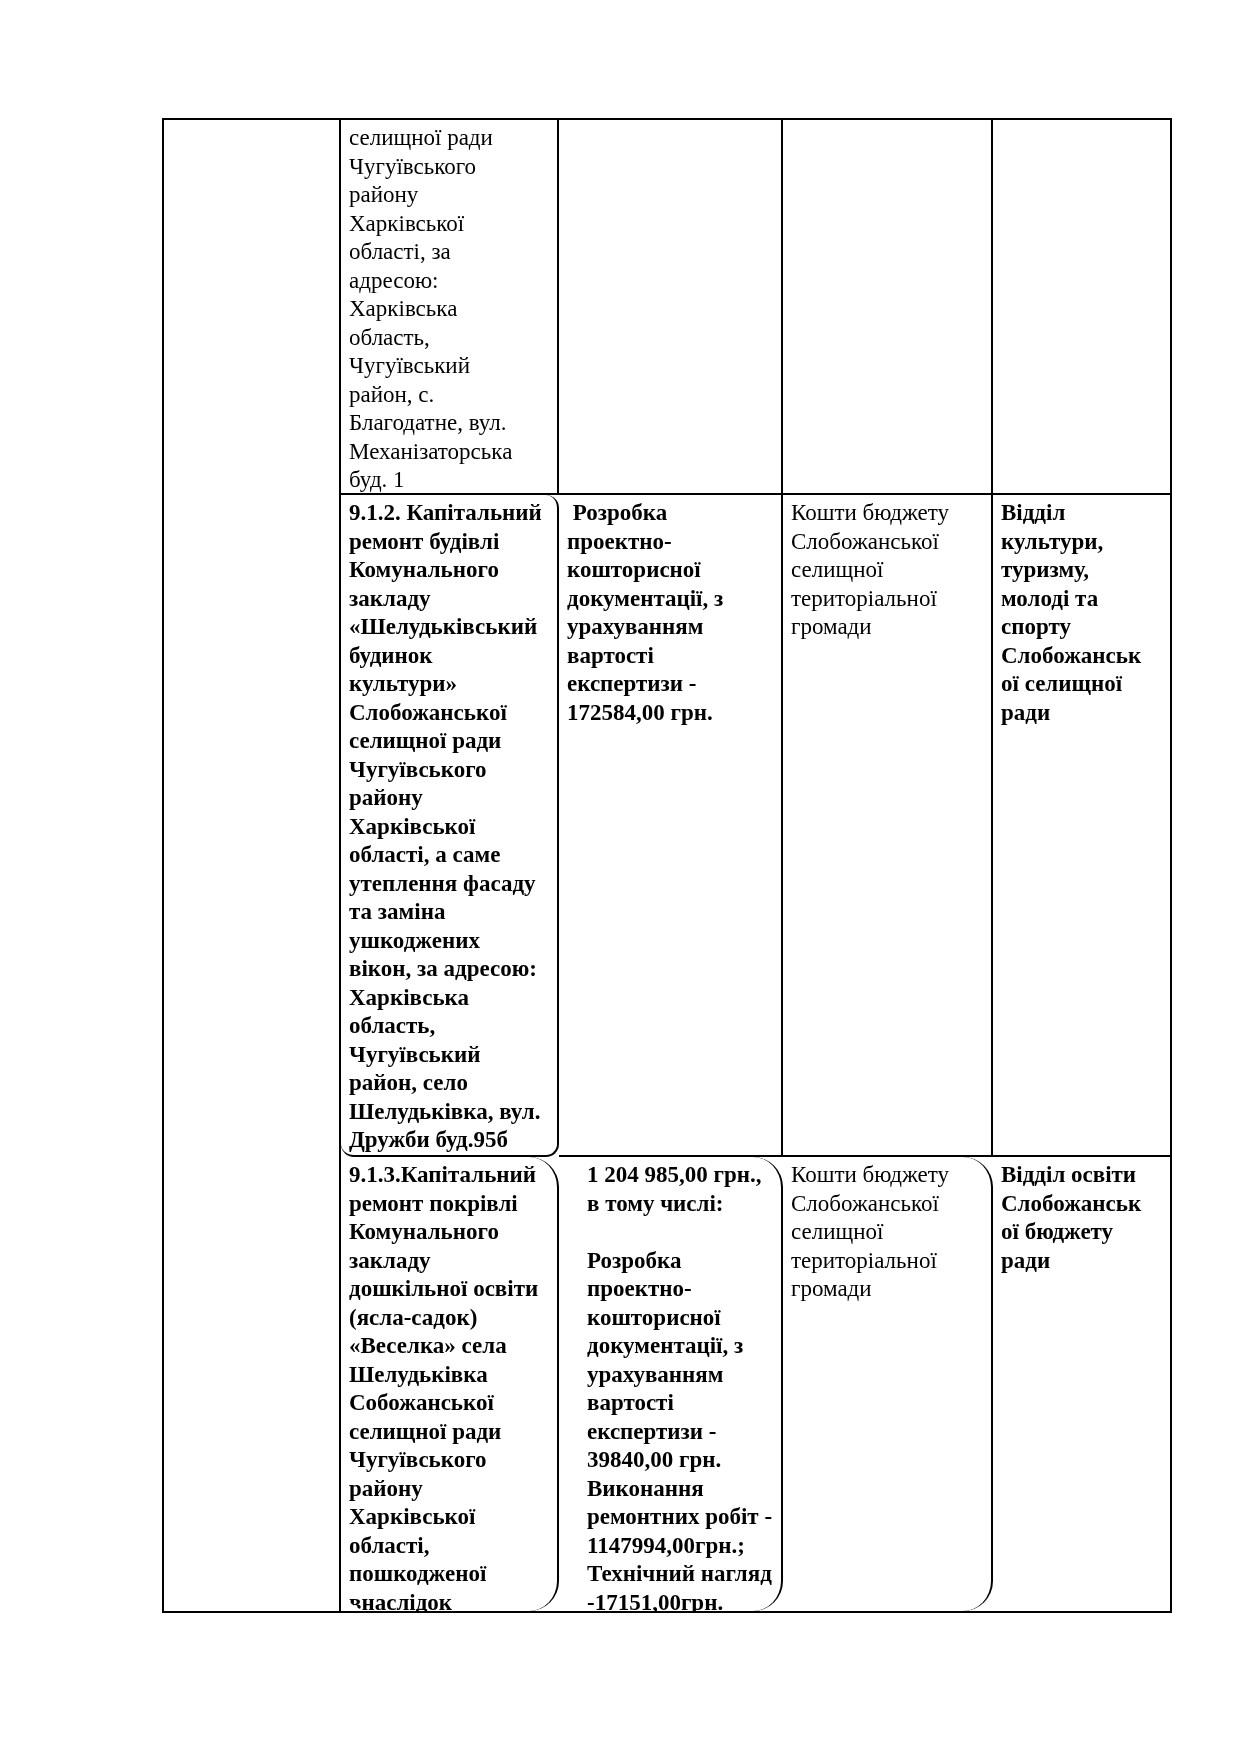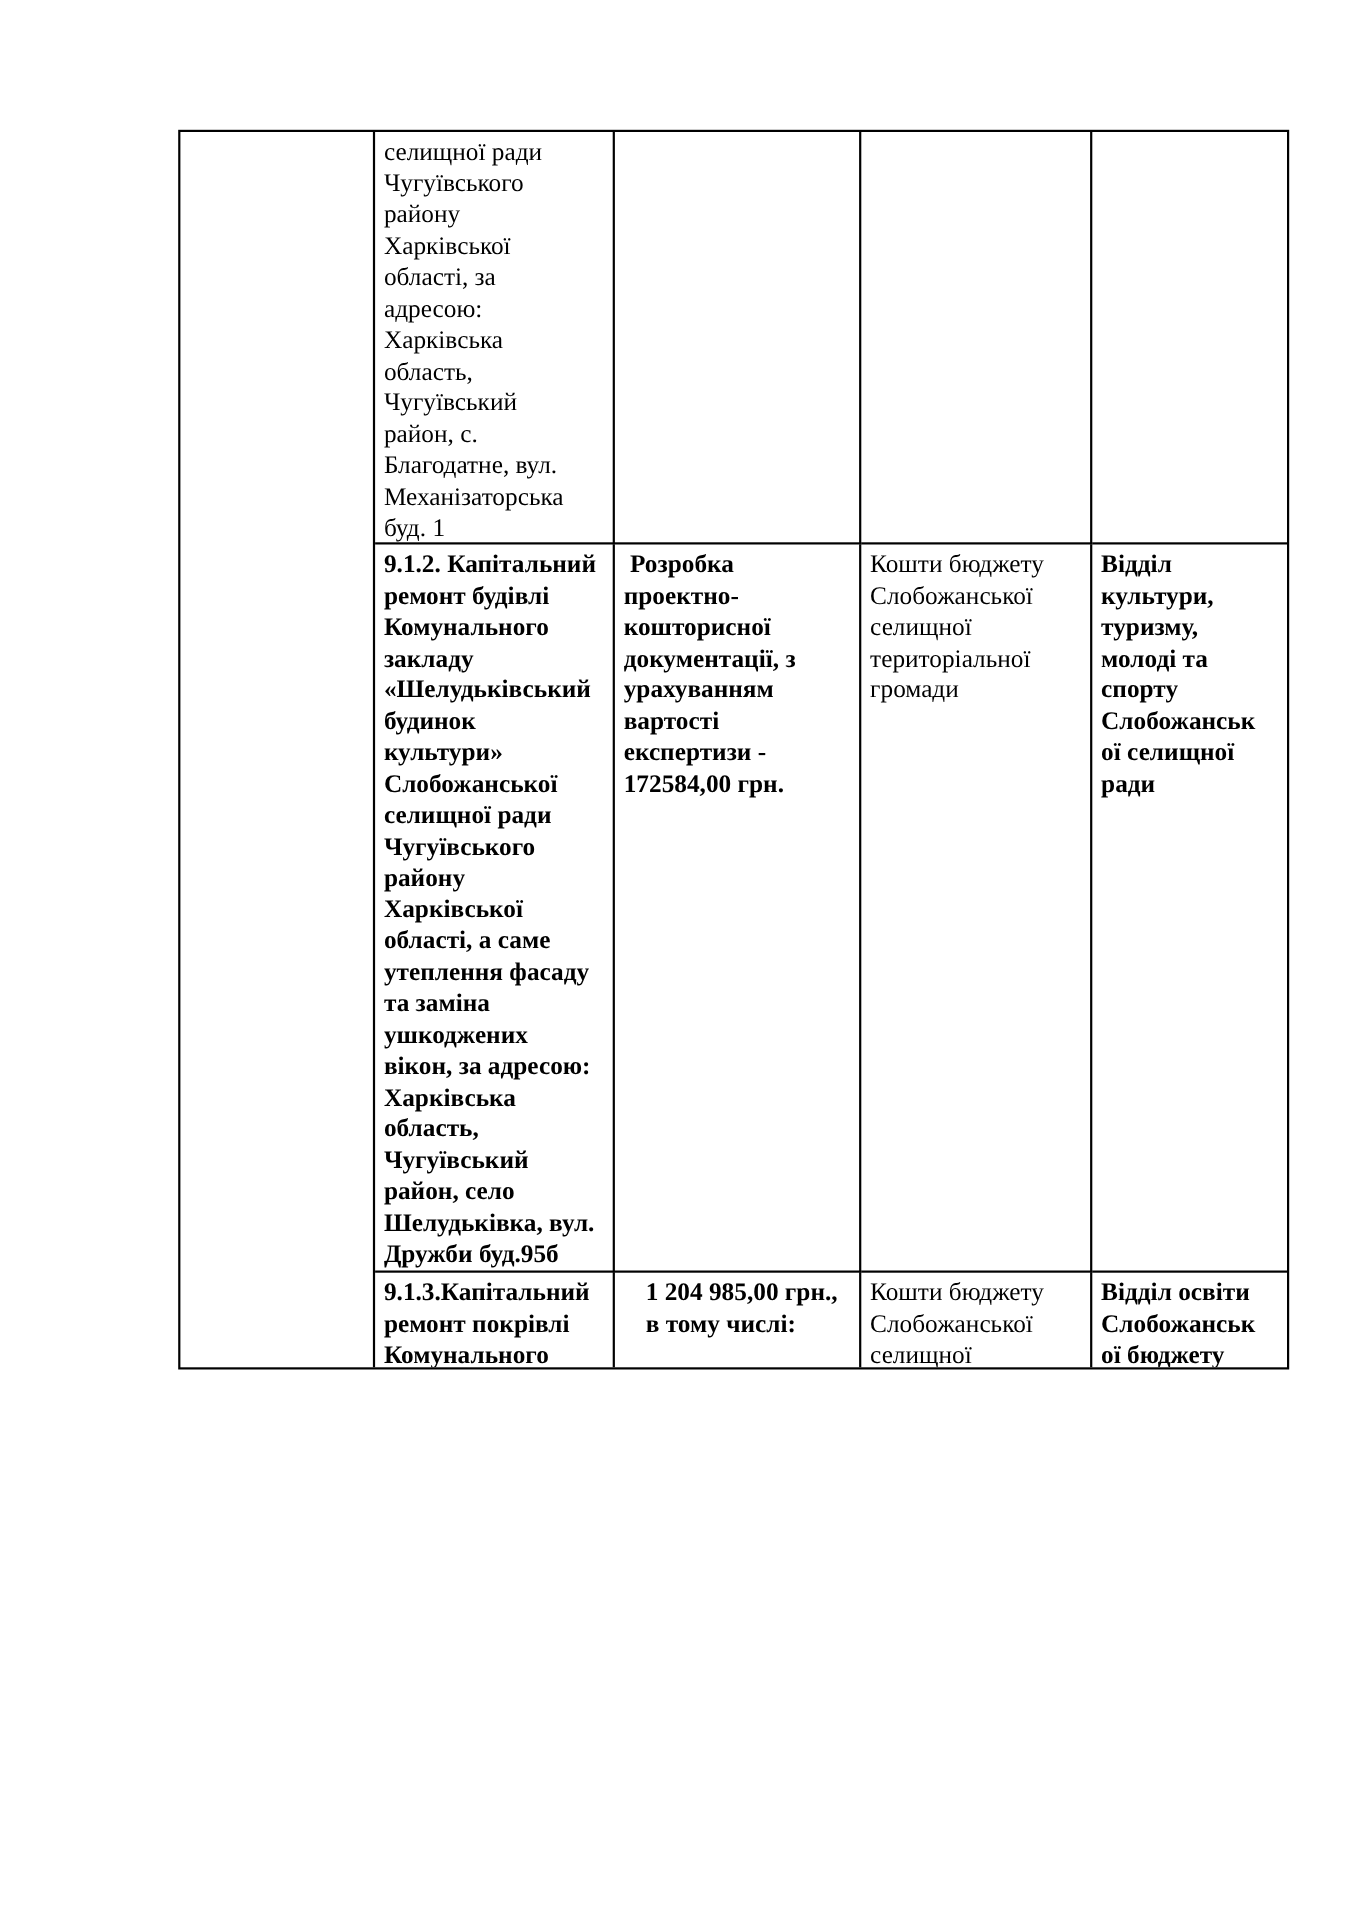--- a/index.html
+++ b/index.html
@@ -13,39 +13,39 @@
     height: 1754px;
     background: #ffffff;
     font-family: "Liberation Serif", "DejaVu Serif", serif;
     color: #000000;
   }
   .doc-table {
     position: absolute;
     left: 162px;
     top: 118px;
     width: 1010px;
-    height: 1127px;
+    height: 1495px;
     box-sizing: border-box;
     border: 2px solid #000000;
     display: grid;
     grid-template-columns: 177px 218px 224px 210px 1fr;
     grid-template-rows: 375px 662px 1fr;
   }
   .cell {
     box-sizing: border-box;
     padding: 4px 6px 0 8px;
     font-size: 23px;
     line-height: 28.5px;
     white-space: pre-line;
     overflow: hidden;
     border-right: 2px solid #000000;
     border-bottom: 2px solid #000000;
   }
   .cell.last-col { border-right: none; }
-  .cell.last-row { border-bottom: none; }
+  .cell.last-row { border-bottom: none; border-radius: 30px; }
   .cell.bold { font-weight: bold; }
   .num-col {
     grid-column: 1;
     grid-row: 1 / span 3;
     border-bottom: none;
   }
 </style>
 </head>
 <body>
 
@@ -64,21 +64,21 @@
 область,
 Чугуївський
 район, с.
 Благодатне, вул.
 Механізаторська
 буд. 1</div>
     <div class="cell" style="grid-column:3; grid-row:1;"></div>
     <div class="cell" style="grid-column:4; grid-row:1;"></div>
     <div class="cell last-col" style="grid-column:5; grid-row:1;"></div>
 
-    <div class="cell bold" style="grid-column:2; grid-row:2;">9.1.2. Капітальний
+    <div class="cell bold" style="grid-column:2; grid-row:2;border-radius:13px;">9.1.2. Капітальний
 ремонт будівлі
 Комунального
 закладу
 «Шелудьківський
 будинок
 культури»
 Слобожанської
 селищної ради
 Чугуївського
 району

